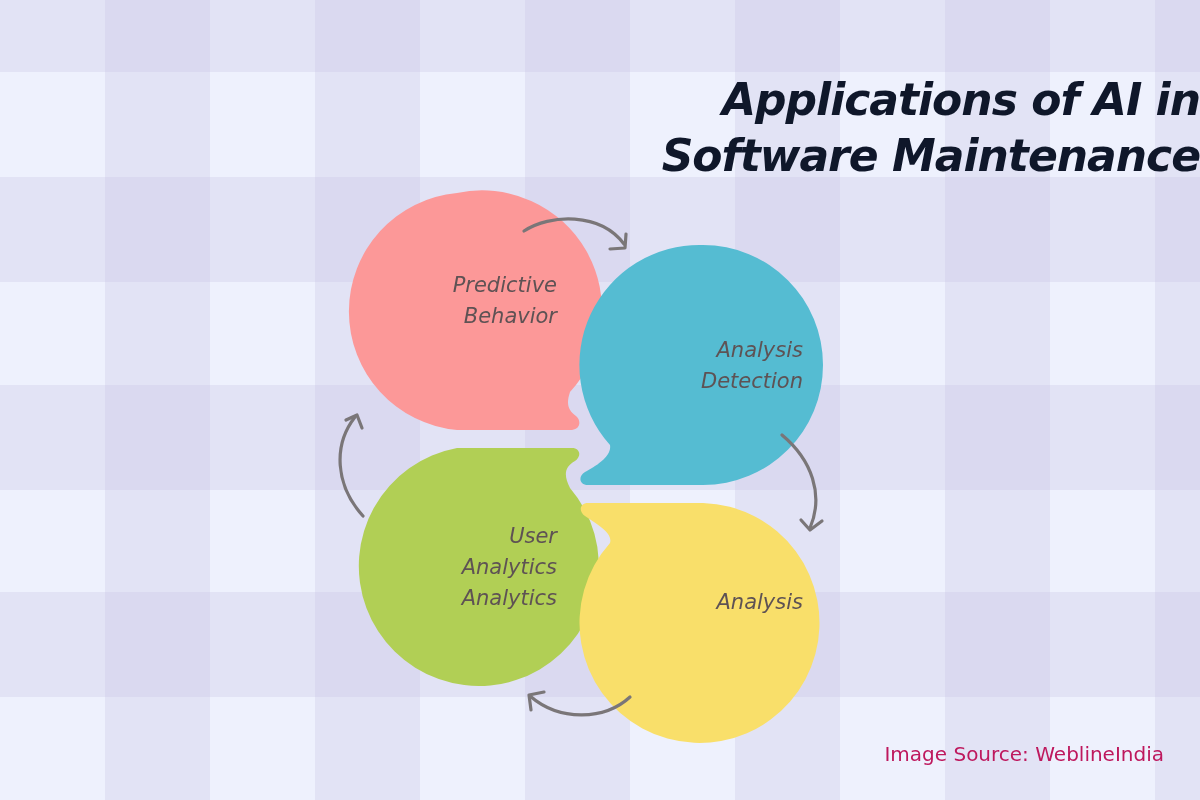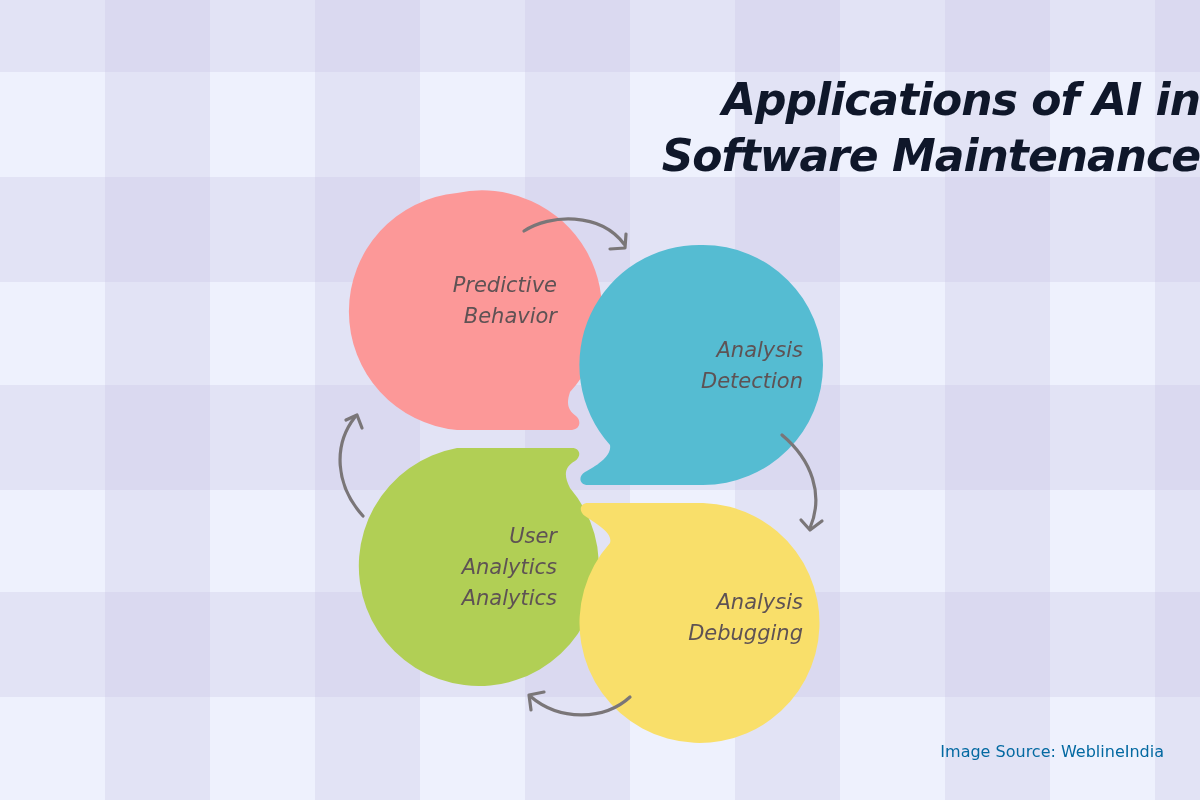--- a/index.html
+++ b/index.html
@@ -19,21 +19,21 @@
       font-size: 44px; line-height: 56px; letter-spacing: -1px;
     }
     .title span { display: block; }
     svg.diagram { position: absolute; left: 0; top: 0; }
     .label {
       position: absolute; text-align: right; font-style: italic;
       color: #5e5254; font-size: 21px; line-height: 31px;
     }
     .source {
       position: absolute; right: 36px; top: 742px;
-      font-size: 16px; color: #0369a1; text-align: center; 
+      font-size: 20px; color: #be185d; text-align: center; 
     }
   </style>
 </head>
 <body>
 
 <div class="bg-rows">
   <div class="col-band" style="left:105px;width:105px"></div>
   <div class="col-band" style="left:315px;width:105px"></div>
   <div class="col-band" style="left:525px;width:105px"></div>
   <div class="col-band" style="left:735px;width:105px"></div>
@@ -113,21 +113,20 @@
 <div class="label" style="left:357px; top:270px; width:200px;">
   <div>Predictive</div>
   <div>Behavior</div>
 </div>
 <div class="label" style="left:603px; top:335px; width:200px;">
   <div>Analysis</div>
   <div>Detection</div>
 </div>
 <div class="label" style="left:603px; top:587px; width:200px;">
   <div>Analysis</div>
-  <div>Debugging</div>
 </div>
 <div class="label" style="left:357px; top:521px; width:200px;">
   <div>User</div>
   <div>Analytics</div>
   <div>Analytics</div>
 </div>
 
 <div class="source">Image Source: WeblineIndia</div>
 
 </body></html>

